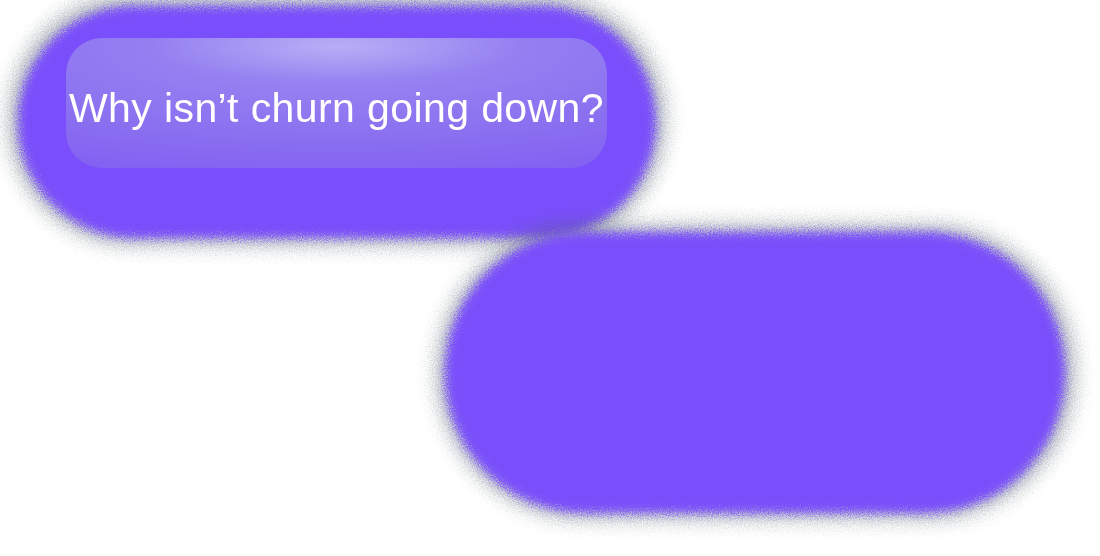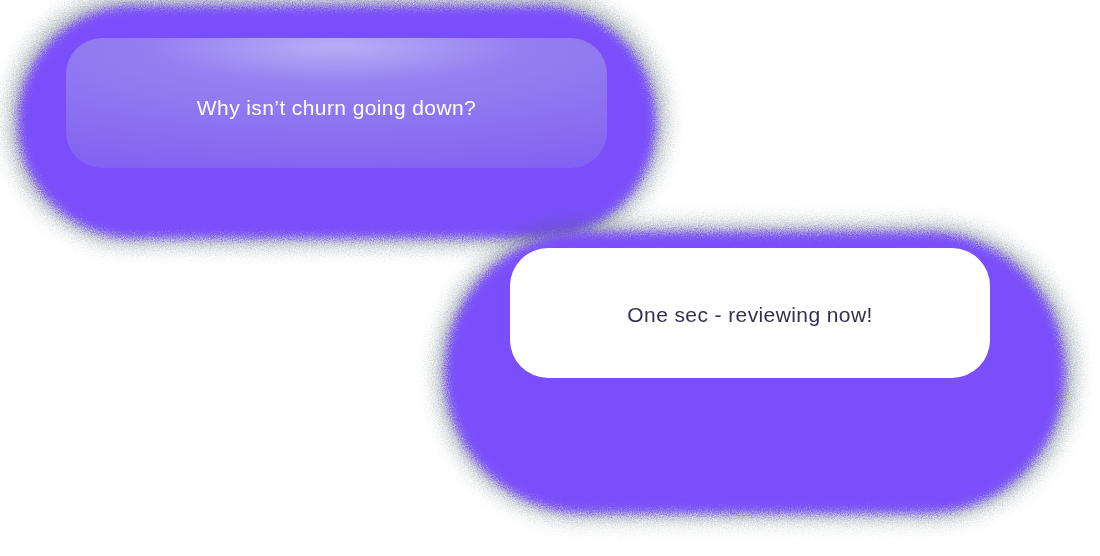--- a/index.html
+++ b/index.html
@@ -72,21 +72,21 @@
       radial-gradient(140% 135% at 50% 8%, #9d8ef2 0%, #8a6ff0 52%, #7b51f5 100%);
   }
   .bubble2 {
     left: 510px; top: 248px;
     width: 480px; height: 130px;
     border-radius: 38px;
     padding-top: 4px;
     background: #ffffff;
   }
   .msg-text {
-    font-size: 21px;
+    font-size: 41px;
     font-weight: 400;
     letter-spacing: 0.4px;
     white-space: nowrap;
   }
   .bubble1 .msg-text { color: #ffffff; }
   .bubble2 .msg-text { color: #35304f; }
 </style>
 </head>
 <body>
 
@@ -109,17 +109,14 @@
   </svg>
 
   <div class="fringe fringe1"></div>
   <div class="glow glow1"></div>
   <div class="bubble bubble1">
     <span class="msg-text">Why isn’t churn going down?</span>
   </div>
 
   <div class="fringe fringe2"></div>
   <div class="glow glow2"></div>
-  <div class="bubble bubble2">
-    <span class="msg-text">One sec - reviewing now!</span>
-  </div>
 
 </div>
 
 </body></html>

